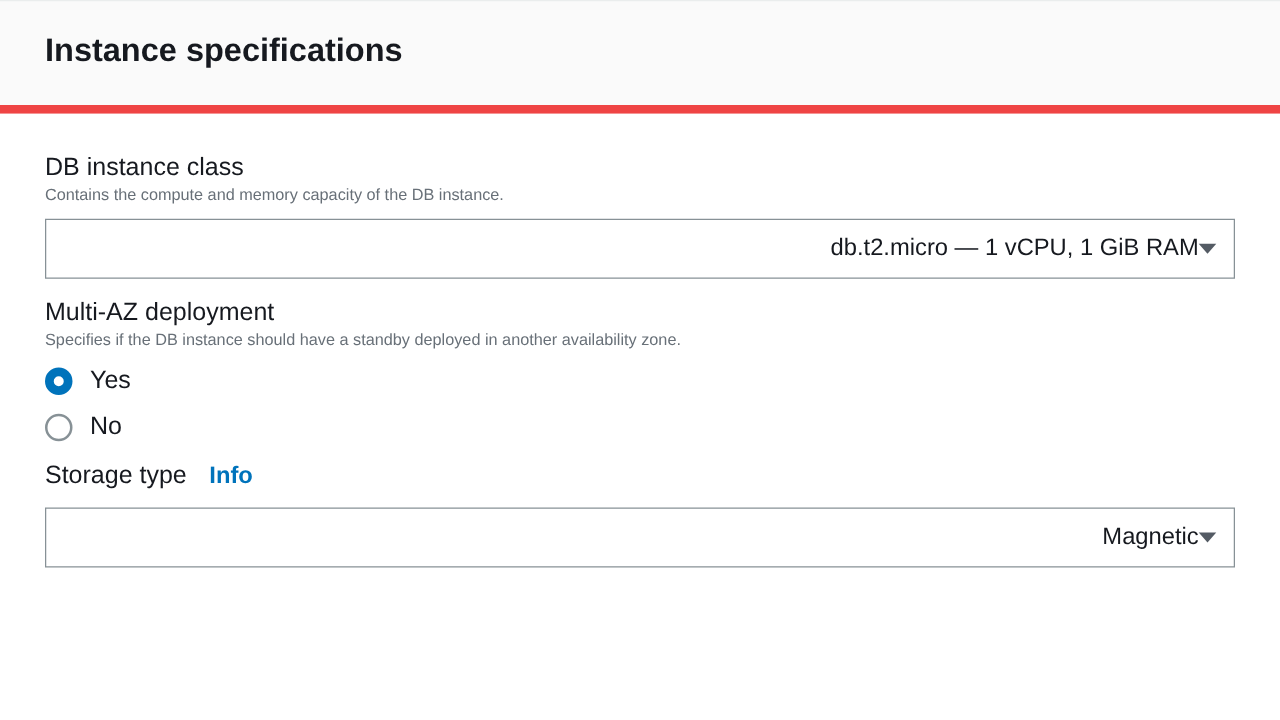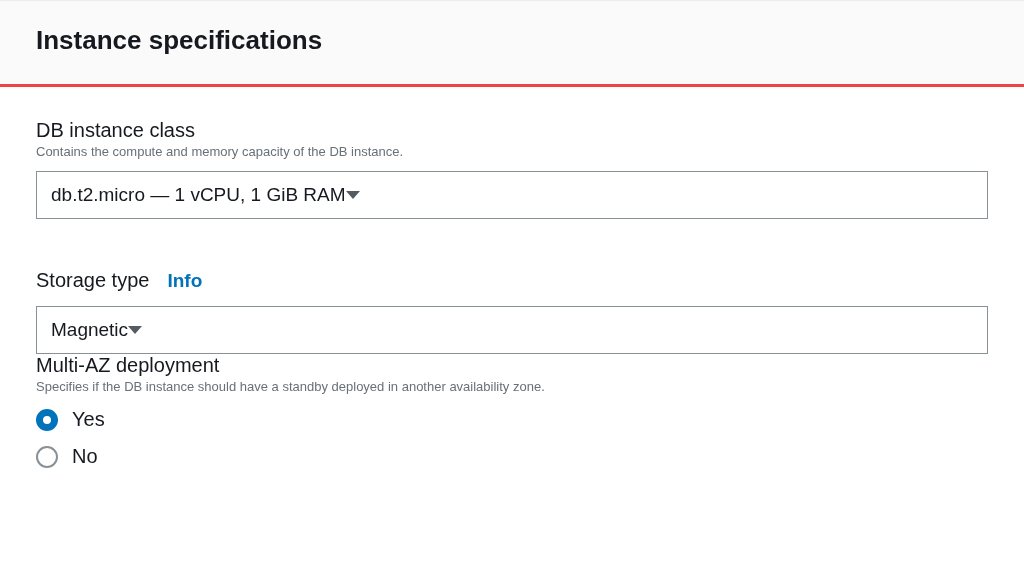--- a/index.html
+++ b/index.html
@@ -12,33 +12,33 @@
       background: #ffffff;
       color: #16191f;
       width: 1024px;
       height: 576px;
       overflow: hidden;
     }
     .panel-header {
       background: #fafafa;
       padding: 24px 36px 28px 36px;
       border-top: 1px solid #eaeded;
-      border-bottom: 3px solid #ef4444;
+      border-bottom: 7px solid #ef4444;
     }
     .panel-title {
       font-size: 26px;
       font-weight: 700;
       color: #16191f;
     }
     .panel-body {
       background: #ffffff;
       padding: 32px 36px 20px 36px;
     }
     .form-group {
-      margin-bottom: 50px;
+      margin-bottom: 16px;
     }
     .field-label {
       font-size: 20px;
       font-weight: 400;
       color: #16191f;
       margin-bottom: 2px;
     }
     .field-description {
       font-size: 13px;
       color: #687078;
@@ -57,21 +57,21 @@
       color: #0073bb;
       cursor: pointer;
     }
     .select-box {
       width: 100%;
       height: 48px;
       border: 1px solid #879196;
       background: #ffffff;
       display: flex;
       align-items: center;
-      justify-content: flex-start;
+      justify-content: flex-end;
       padding: 16px 14px;
       cursor: pointer;
     }
     .select-value {
       font-size: 19px;
       color: #16191f;
     }
     .caret {
       width: 0;
       height: 0;
@@ -119,39 +119,39 @@
 
   <div class="form-group">
     <div class="field-label">DB instance class</div>
     <div class="field-description">Contains the compute and memory capacity of the DB instance.</div>
     <div class="select-box">
       <span class="select-value">db.t2.micro — 1 vCPU, 1 GiB RAM</span>
       <span class="caret"></span>
     </div>
   </div>
 
-  <div class="form-group" style="margin-bottom:0;">
-    <div class="label-row">
-      <span class="field-label">Storage type</span>
-      <span class="info-link">Info</span>
-    </div>
-    <div class="select-box">
-      <span class="select-value">Magnetic</span>
-      <span class="caret"></span>
-    </div>
-  </div>
-
   <div class="form-group">
     <div class="field-label">Multi-AZ deployment</div>
     <div class="field-description">Specifies if the DB instance should have a standby deployed in another availability zone.</div>
     <div class="radio-group">
       <div class="radio-item">
         <span class="radio-circle selected"></span>
         <span class="radio-label">Yes</span>
       </div>
       <div class="radio-item">
         <span class="radio-circle"></span>
         <span class="radio-label">No</span>
       </div>
     </div>
   </div>
 
+  <div class="form-group" style="margin-bottom:0;">
+    <div class="label-row">
+      <span class="field-label">Storage type</span>
+      <span class="info-link">Info</span>
+    </div>
+    <div class="select-box">
+      <span class="select-value">Magnetic</span>
+      <span class="caret"></span>
+    </div>
+  </div>
+
 </div>
 
 </body></html>

